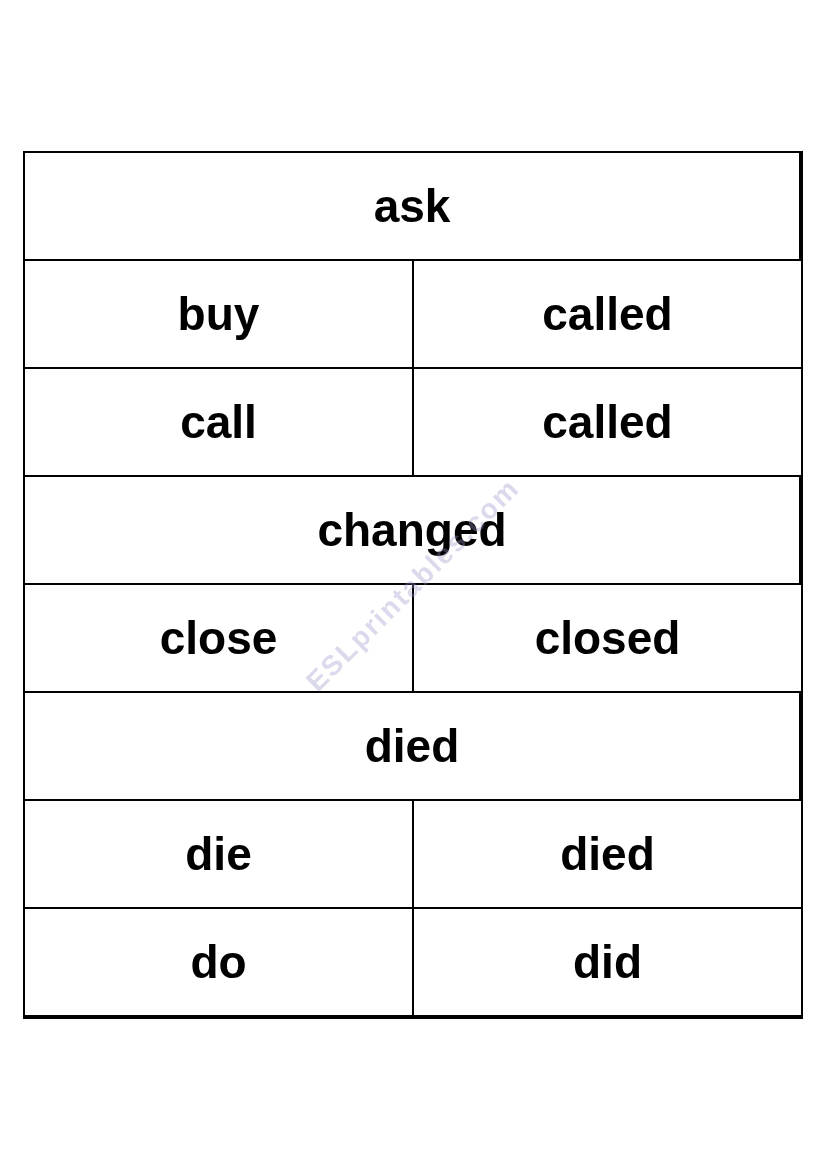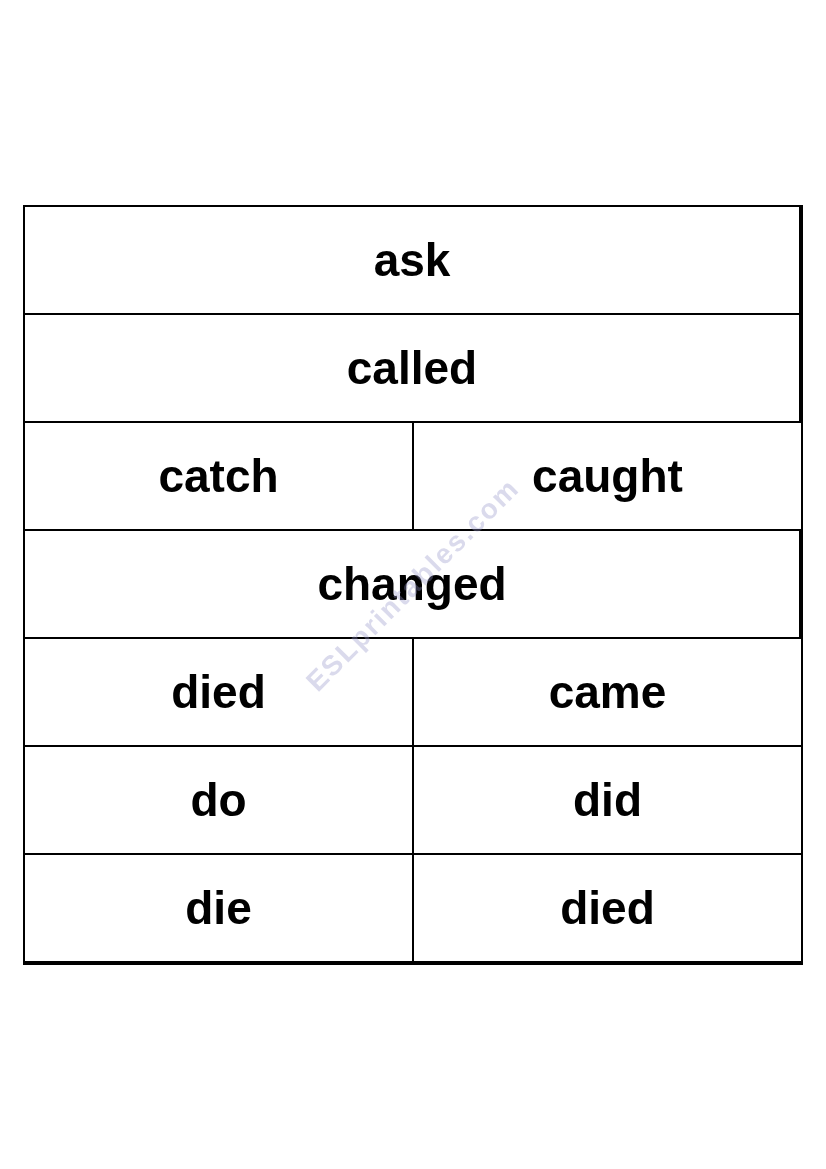--- a/index.html
+++ b/index.html
@@ -76,36 +76,40 @@
   </style>
 </head>
 <body>
 
 <div class="page">
   <div class="table-container">
     <div class="word-row">
         <div class="cell">ask</div>
       </div>
       <div class="word-row">
+        <div class="cell">buy</div>
         <div class="cell">called</div>
       </div>
       <div class="word-row">
-        <div class="cell">catch</div>
-        <div class="cell">caught</div>
+        <div class="cell">call</div>
+        <div class="cell">called</div>
       </div>
       <div class="word-row">
         <div class="cell">changed</div>
       </div>
       <div class="word-row">
+        <div class="cell">close</div>
+        <div class="cell">closed</div>
+      </div>
+      <div class="word-row">
         <div class="cell">died</div>
-        <div class="cell">came</div>
+      </div>
+      <div class="word-row">
+        <div class="cell">die</div>
+        <div class="cell">died</div>
       </div>
       <div class="word-row">
         <div class="cell">do</div>
         <div class="cell">did</div>
-      </div>
-      <div class="word-row">
-        <div class="cell">die</div>
-        <div class="cell">died</div>
       </div>
       <div class="watermark">ESLprintables.com</div>
   </div>
 </div>
 
 </body></html>

